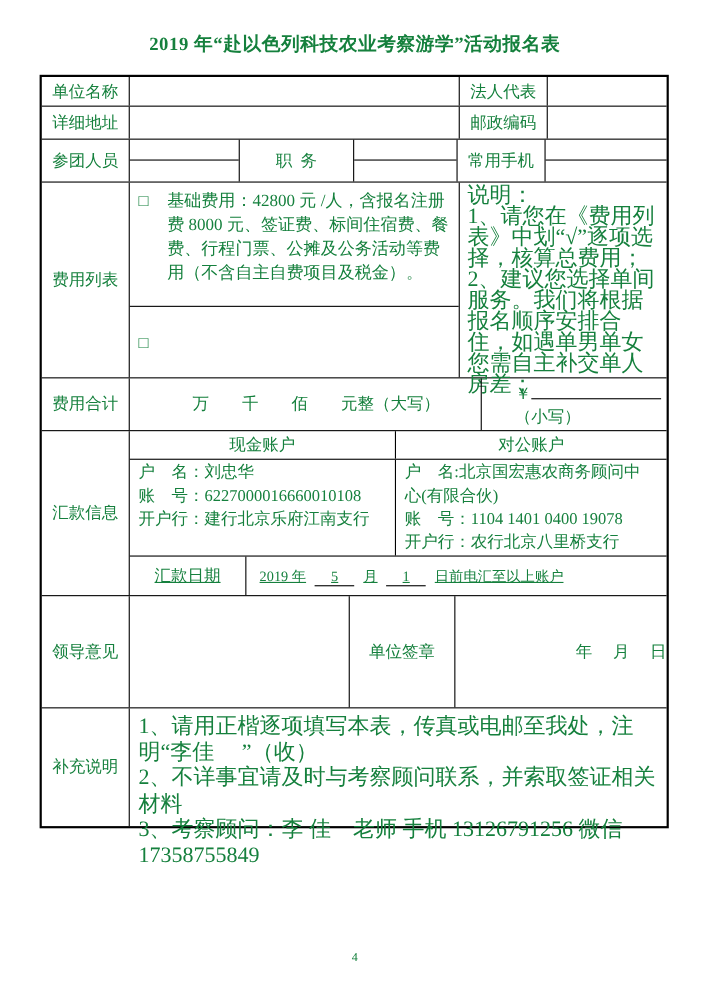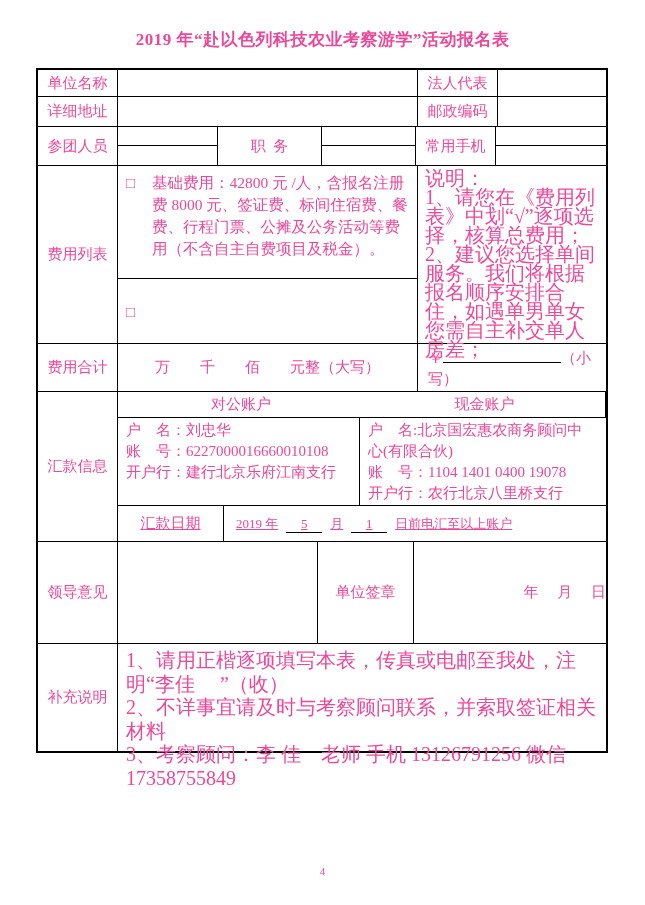--- a/index.html
+++ b/index.html
@@ -1,21 +1,21 @@
 <!DOCTYPE html>
 <html><head>
 <meta charset="utf-8">
 <style>
   * { margin:0; padding:0; box-sizing:border-box; }
   html,body { background:#ffffff; }
   .page {
     position:relative;
     width:645px; height:905px;
     background:#ffffff;
-    color:#ec4899;
+    color:#15803d;
     font-family:"Liberation Serif","DejaVu Serif",serif;
     overflow:hidden;
   }
   .title {
     position:absolute; top:28px; left:0; width:100%;
     text-align:center; font-size:17px; font-weight:bold;
     letter-spacing:0.5px; white-space:pre-wrap;
   }
   .form-table {
     position:absolute; left:36px; top:68px;
@@ -34,21 +34,21 @@
   .w80 { width:80px; flex:0 0 80px; }
   .w100 { width:100px; flex:0 0 100px; }
   .w104 { width:104px; flex:0 0 104px; }
   .w94 { width:94px; flex:0 0 94px; }
   .w96 { width:96px; flex:0 0 96px; }
   .w106 { width:106px; flex:0 0 106px; }
   .w200 { width:200px; flex:0 0 200px; }
   .w242 { width:242px; flex:0 0 242px; }
   .w300 { width:300px; flex:0 0 300px; }
   .h35 { height:27px; } .h30 { height:30px; } .h39 { height:39px; }
-  .h178 { height:178px; } .h48 { height:48px; } .h150 { height:150px; }
+  .h178 { height:178px; } .h48 { height:48px;gap:20px; } .h150 { height:150px; }
   .h102 { height:102px; } .h107 { height:107px; }
   .splitcell .half-top { height:50%; border-bottom:1px solid #000; }
   
   .fee-stack { display:flex; flex-direction:column; }
   .fee-item { display:flex; padding:6px 4px 0 8px; line-height:22px; font-size:15.5px; }
   .fee-item .cb { flex:0 0 26px; font-size:15px; cursor:default; }
   .fee-item .fee-text { flex:1; white-space:pre-wrap; }
   .fee-a { height:113px; border-bottom:1px solid #000; }
   .fee-b { flex:1; align-items:flex-start; padding-top:22px; }
   .note-cell { padding:3px 4px 0 7px; font-size:20px; line-height:19px; }
@@ -140,22 +140,22 @@
       </div>
       <div class="cell last small-cell">
         <span>￥</span><span class="uline"></span><span>（小写）</span>
       </div>
     </div>
 
     <div class="row h150">
       <div class="cell lbl w80">汇款信息</div>
       <div class="cell last remit-right">
         <div class="subrow hdr">
+          <div class="cell lbl w242">现金账户</div>
           <div class="cell last lbl">对公账户</div>
-          <div class="cell lbl w242">现金账户</div>
         </div>
         <div class="subrow details">
           <div class="cell w242 acct">
             <div>户　名：刘忠华</div>
             <div>账　号：6227000016660010108</div>
             <div>开户行：建行北京乐府江南支行</div>
           </div>
           <div class="cell last acct">
             <div>户　名:北京国宏惠农商务顾问中心(有限合伙)</div>
             <div>账　号：1104 1401 0400 19078</div>

